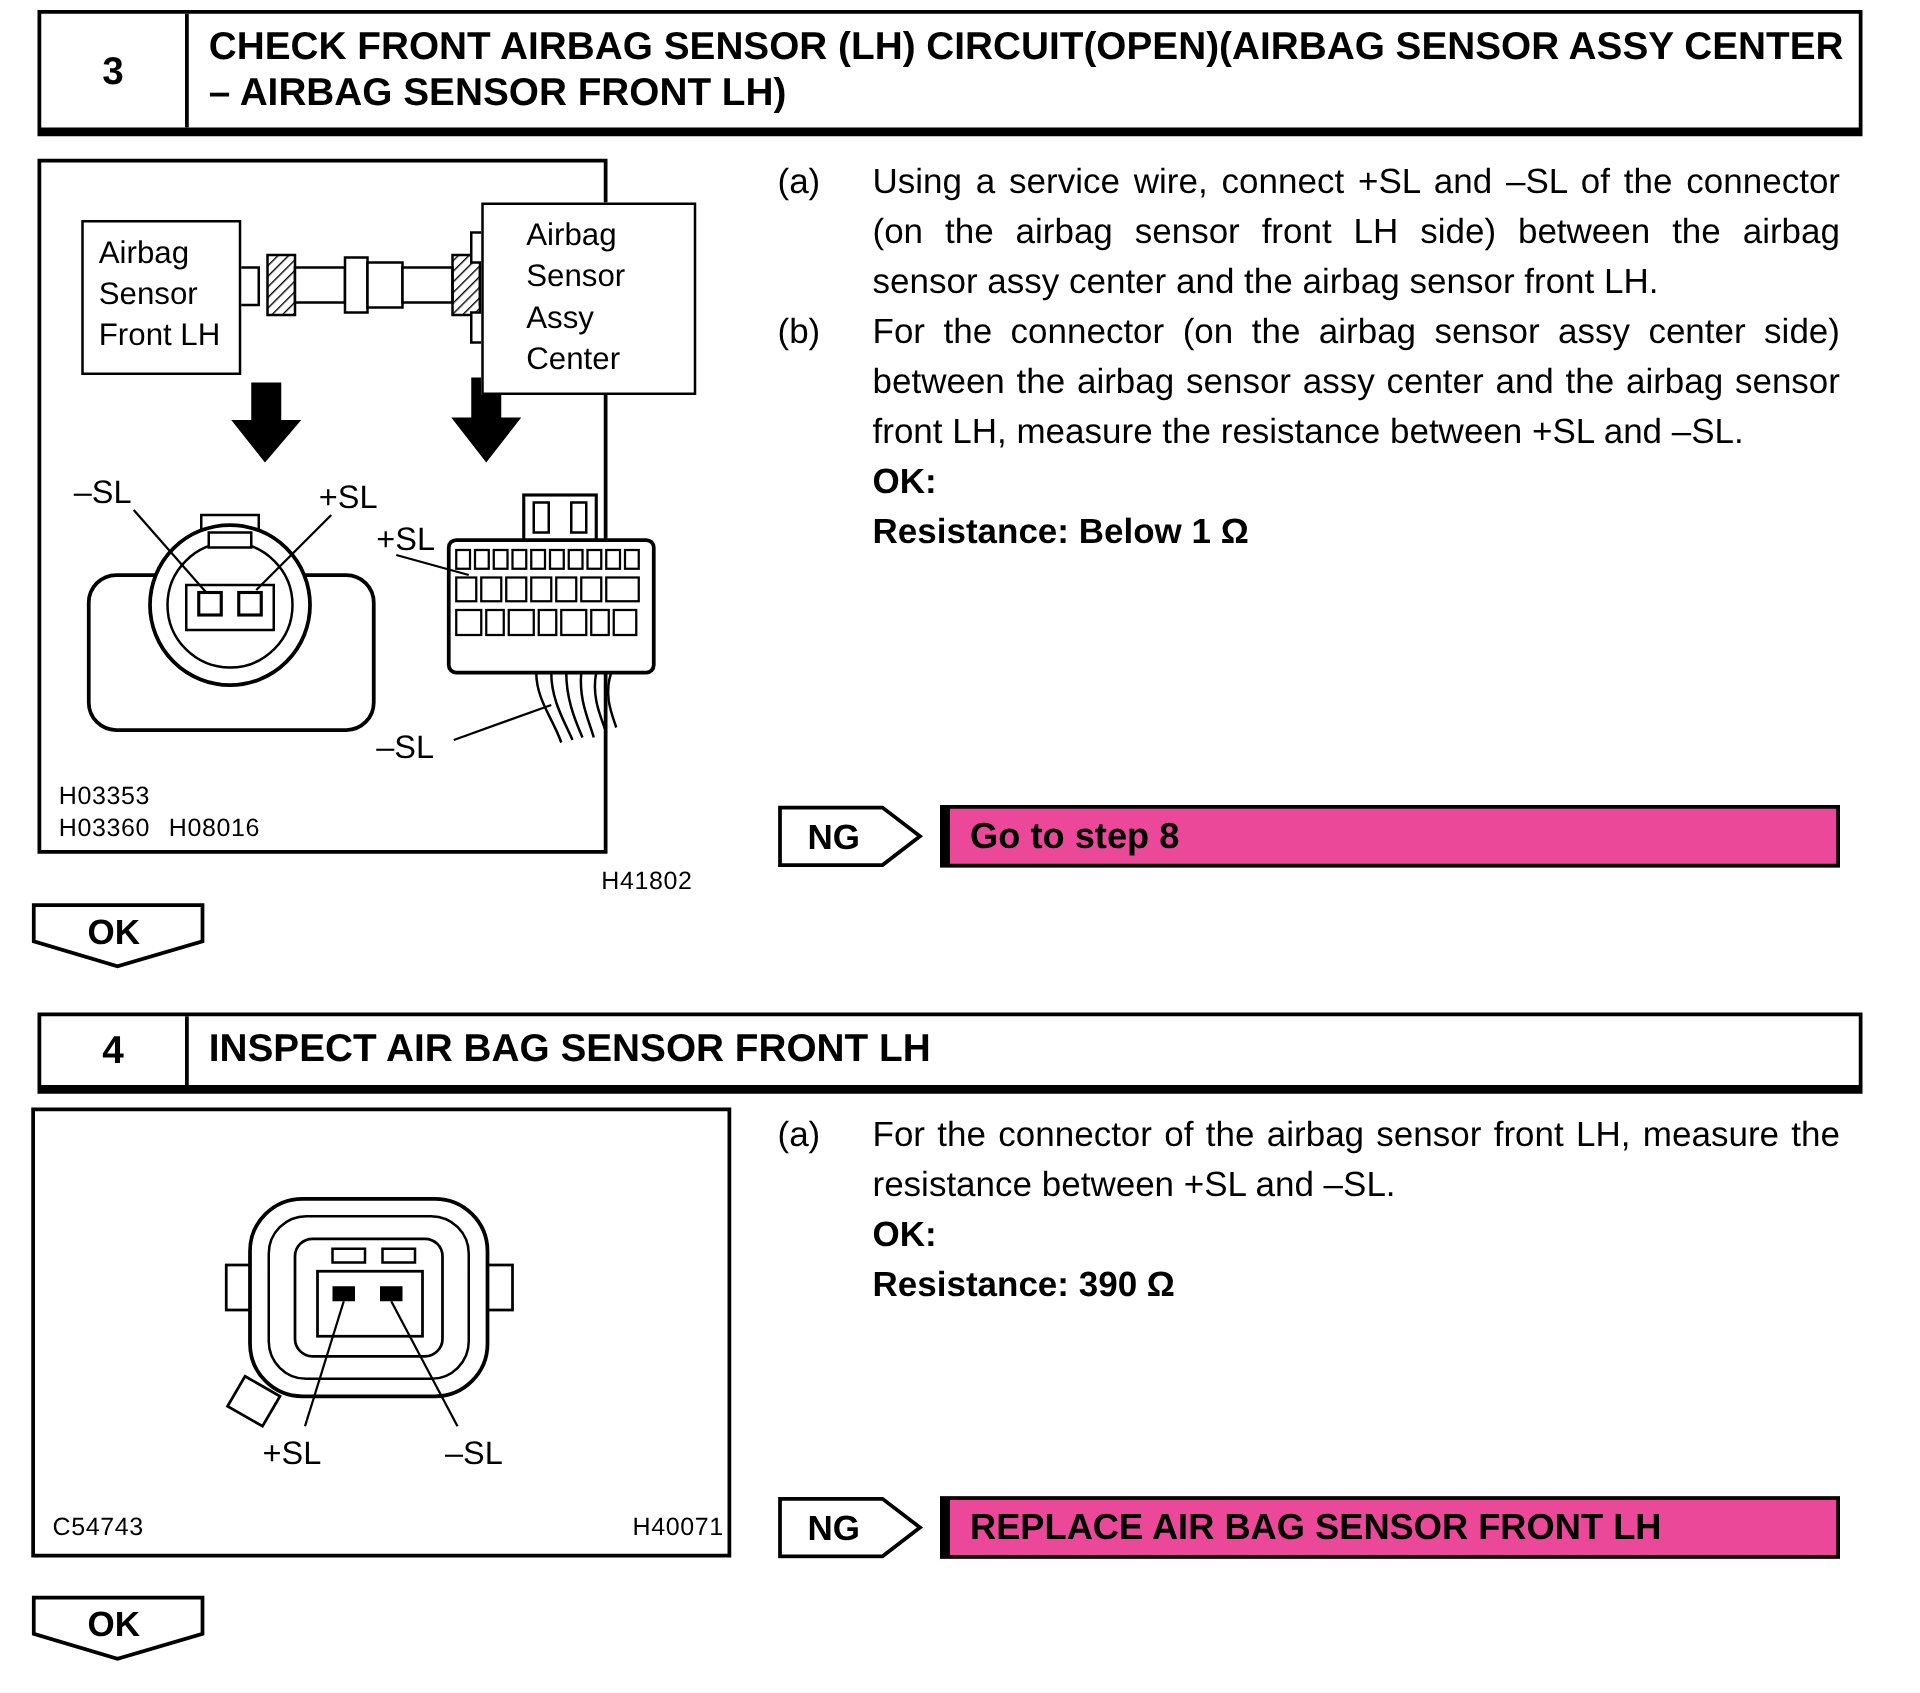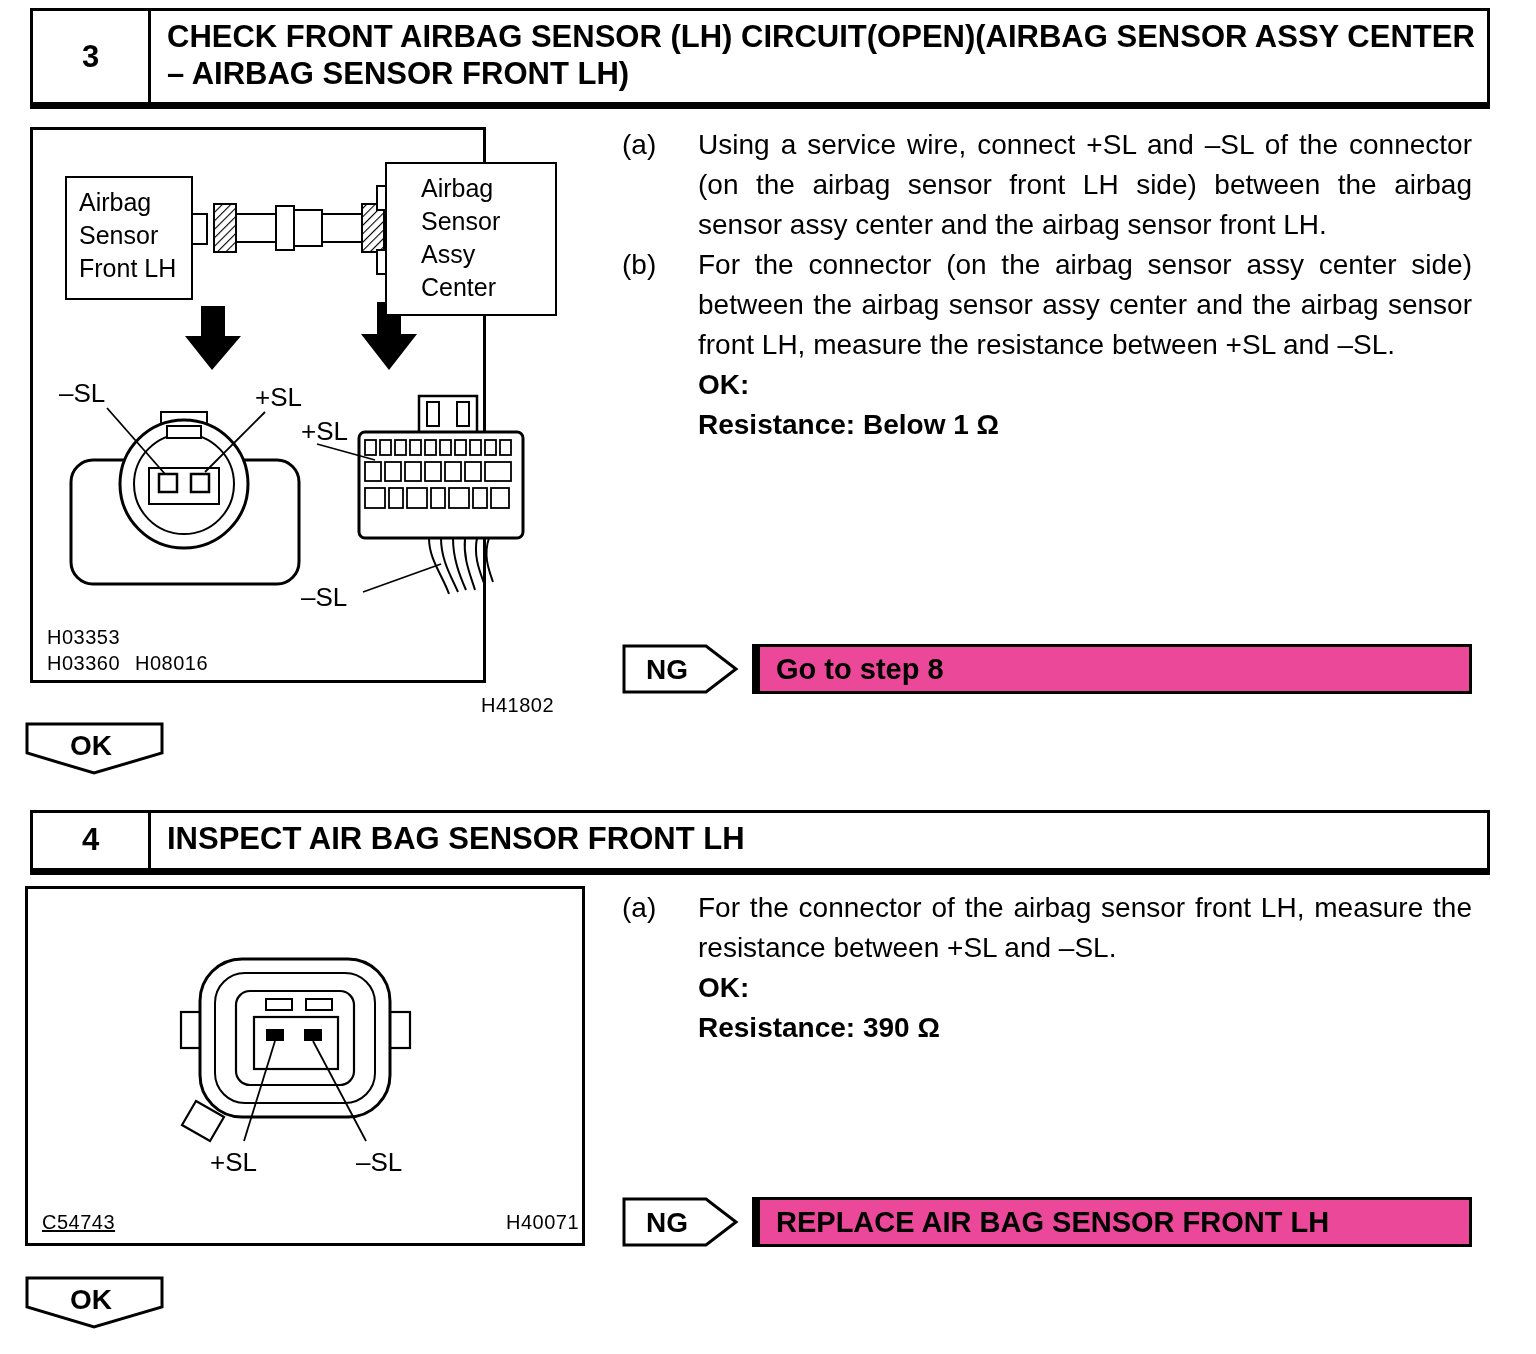--- a/index.html
+++ b/index.html
@@ -260,21 +260,21 @@
         <rect x="238" y="140" width="18" height="12" fill="#000"></rect>
         <rect x="276" y="140" width="18" height="12" fill="#000"></rect>
         <line x1="247" y1="152" x2="216" y2="252" stroke="#000" stroke-width="1.8"></line>
         <line x1="285" y1="152" x2="338" y2="252" stroke="#000" stroke-width="1.8"></line>
       </g>
     </svg>
 
     <span class="pin-label" style="left:182px; top:258px;">+SL</span>
     <span class="pin-label" style="left:328px; top:258px;">–SL</span>
 
-    <span class="fig-code" style="left:14px; top:322px;text-decoration:underline;">C54743</span>
+    <span class="fig-code" style="left:14px; top:322px;">C54743</span>
     <span class="fig-code" style="left:478px; top:322px;">H40071</span>
   </div>
 
   <div class="text-col" style="left:622px; top:888px; width:850px;">
     <div class="instr">
       <span class="marker">(a)</span>
       <span class="itext">For the connector of the airbag sensor front LH, measure the resistance between +SL and –SL.</span>
     </div>
     <div class="spec-label">OK:</div>
     <div class="spec-value">Resistance: 390 Ω</div>

